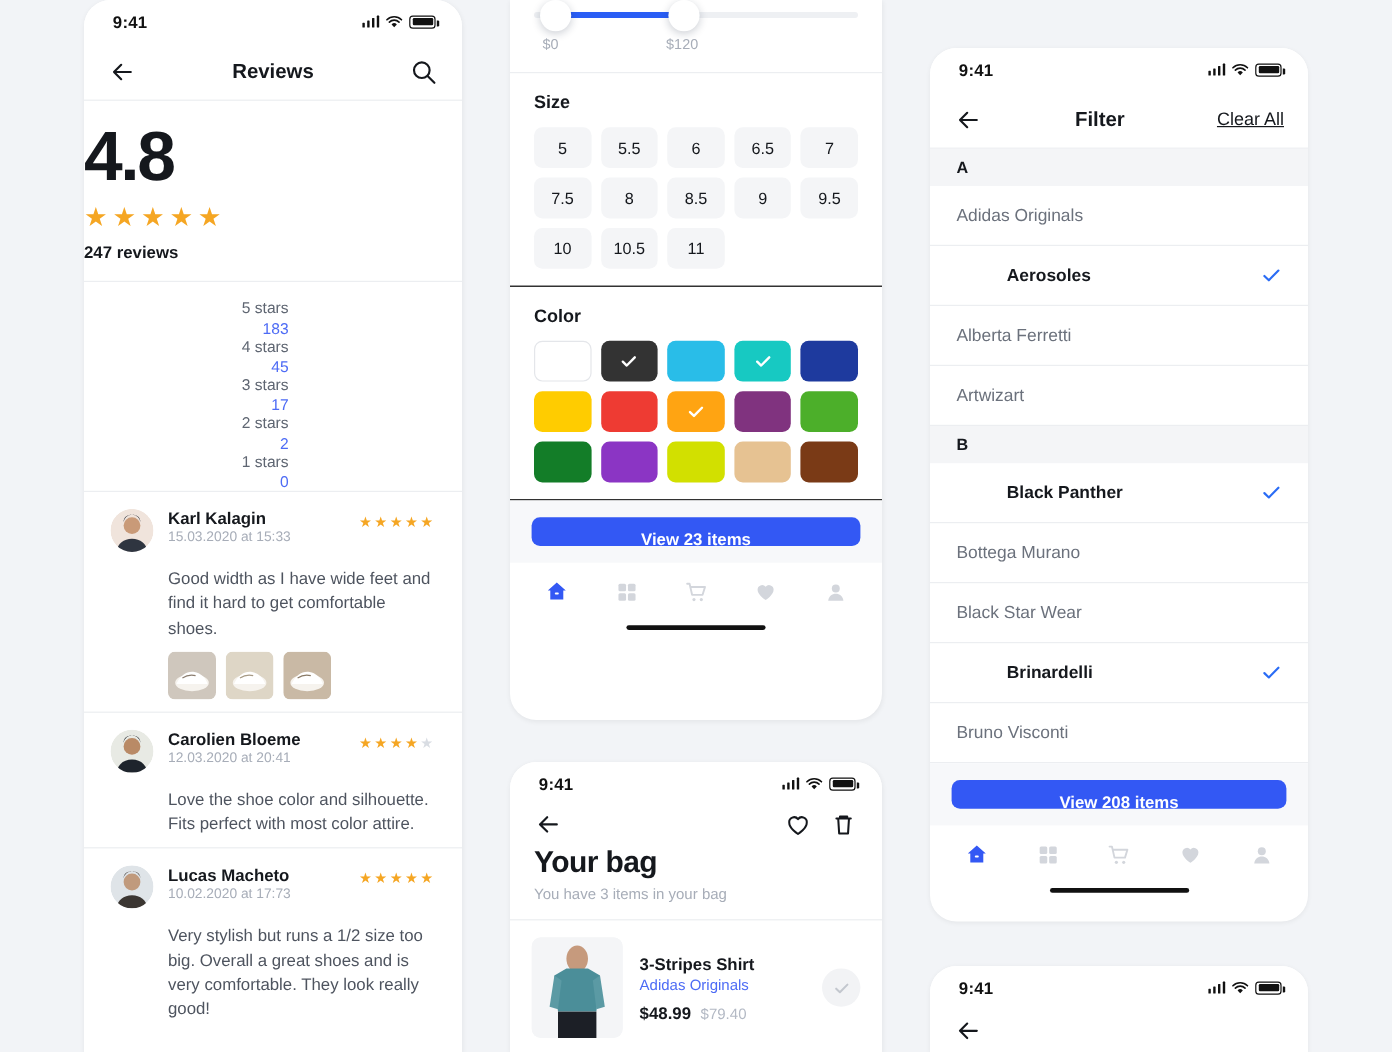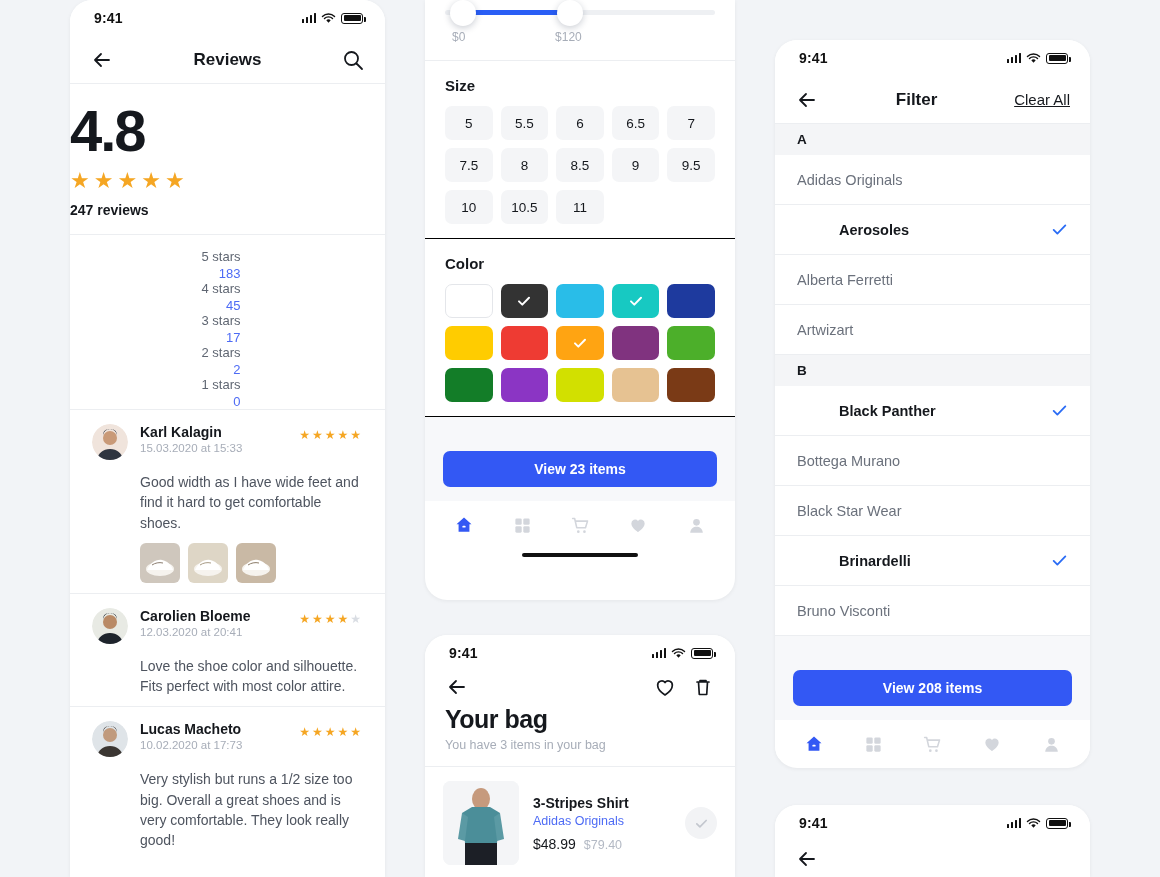--- a/index.html
+++ b/index.html
@@ -91,42 +91,42 @@
     cursor: pointer; font-weight: 500;
   }
   .color-grid { display: grid; grid-template-columns: repeat(5, 1fr); gap: 8px; }
   .color-chip {
     height: 34px; border-radius: 7px; display: flex; align-items: center;
     justify-content: center; cursor: pointer; position: relative;
   }
   .color-chip .ck { width: 16px; height: 16px; }
   .cta-zone { padding: 14px 18px; background: #f7f8fa; }
   .cta-btn {
-    display: block; width: 100%; height: 36px; line-height: 36px; background: #3358f4; color: #fff;
+    display: block; width: 100%; height: 24px; line-height: 36px; background: #3358f4; color: #fff;
     border: 0; border-radius: 7px; font-size: 14px; font-weight: 700; text-align: center;
-    cursor: pointer; font-family: inherit; margin-top: 20px;
+    cursor: pointer; font-family: inherit;
   }
   .tabbar { display: flex; background: #fff; padding: 10px 18px 0; justify-content: space-between; }
   .tab-ico { width: 42px; height: 28px; display: flex; align-items: center; justify-content: center; cursor: pointer; }
   .home-indicator { width: 116px; height: 4px; background: #111; border-radius: 3px; margin: 14px auto 8px; }
 
   
   #phone-bag { left: 425px; top: 635px; width: 310px; height: 242px; border-radius: 22px 22px 0 0; }
   .bag-actions { display: flex; align-items: center; padding: 4px 20px 0; }
   .bag-actions .spacer { flex: 1; }
   .bag-actions .icon-btn + .icon-btn { margin-left: 14px; }
   .bag-title { font-size: 25px; font-weight: 800; color: #15181d; padding: 6px 20px 0; letter-spacing: -.5px; }
   .bag-sub { font-size: 12.5px; color: #a7adb8; padding: 4px 20px 14px; border-bottom: 1px solid #eceef1; }
   .bag-item { display: flex; align-items: center; gap: 14px; padding: 14px 18px 0; }
   .bag-img { width: 76px; height: 84px; background: #f4f5f7; border-radius: 8px; overflow: hidden; position: relative; }
   .bag-info { flex: 1; }
   .bag-name { font-size: 14px; font-weight: 700; color: #15181d; }
   .bag-brand { font-size: 12.5px; color: #4d6bf5; margin-top: 3px; }
   .bag-prices { margin-top: 8px; display: flex; align-items: baseline; gap: 8px; }
-  .bag-price { font-size: 14px; font-weight: 400; color: #15181d; }
+  .bag-price { font-size: 14px; font-weight: 700; color: #15181d; }
   .bag-old { font-size: 12.5px; color: #b3b9c4; }
   .bag-check { width: 32px; height: 32px; border-radius: 50%; background: #f2f3f5;
                display: flex; align-items: center; justify-content: center; cursor: pointer; flex-shrink: 0; }
 
   
   #phone-brands { left: 775px; top: 40px; width: 315px; height: 728px; border-radius: 22px; }
   .sec-letter { padding: 8px 22px; background: #f4f5f7; font-size: 13.5px; font-weight: 700; color: #15181d; }
   .brand-row {
     height: 50px; display: flex; align-items: center; padding: 0 22px;
     border-bottom: 1px solid #eceef1; cursor: pointer;

